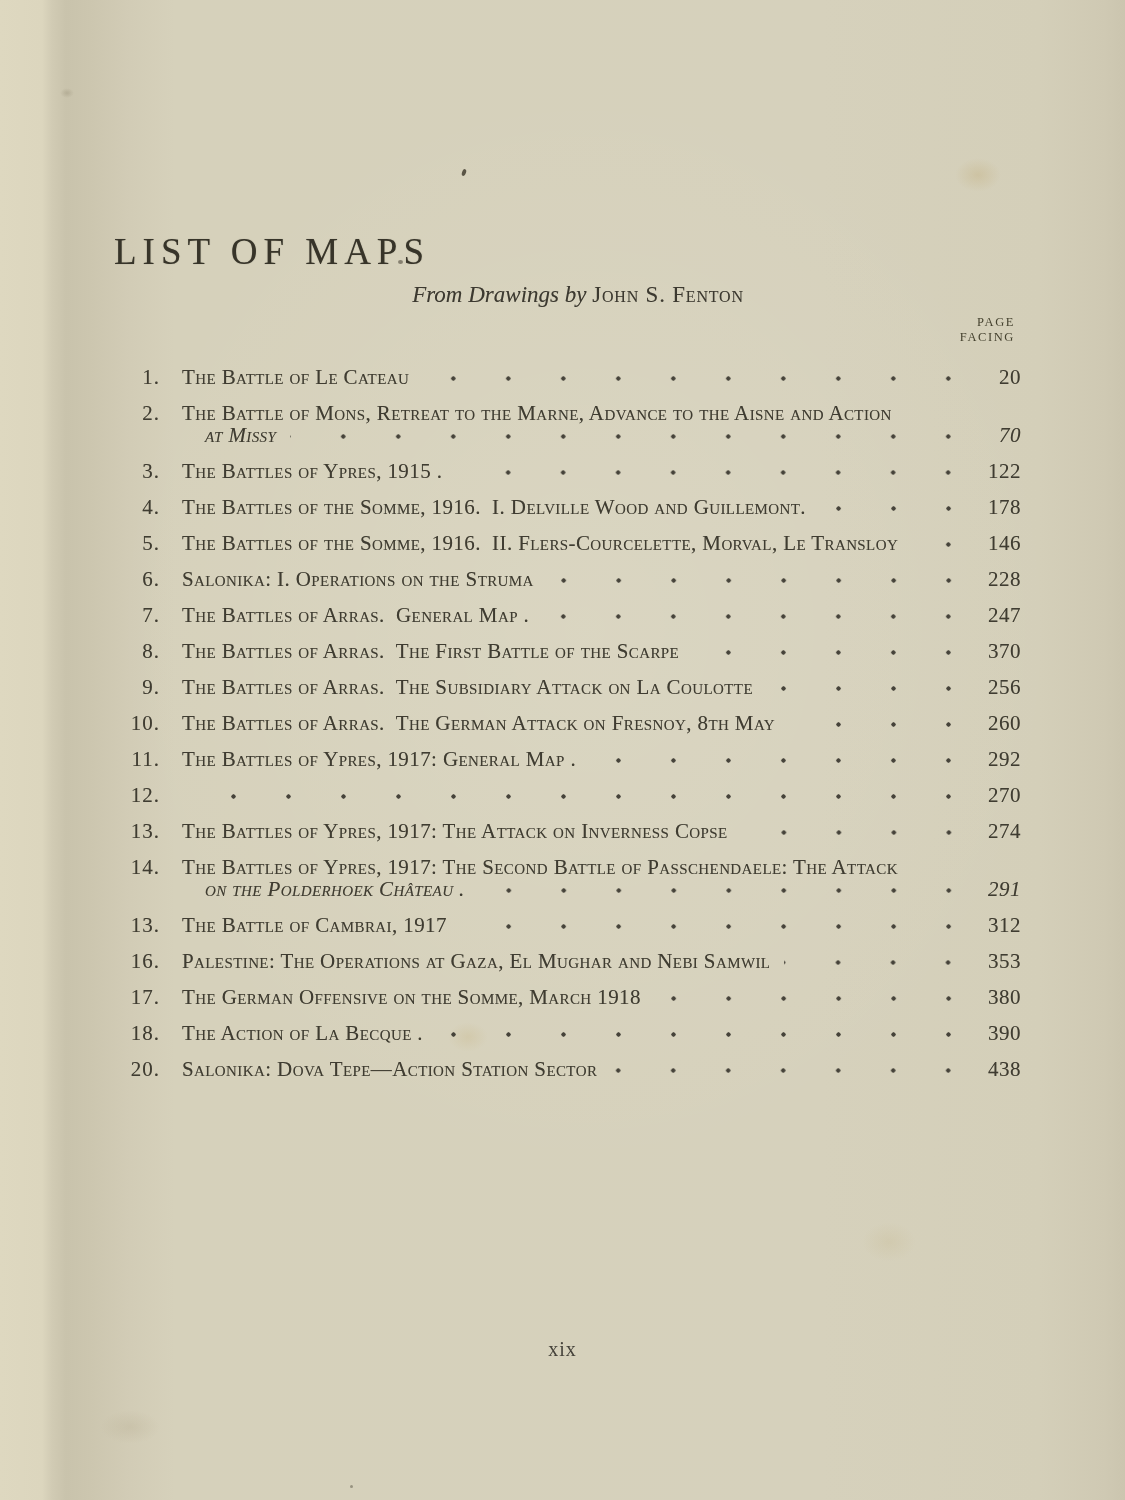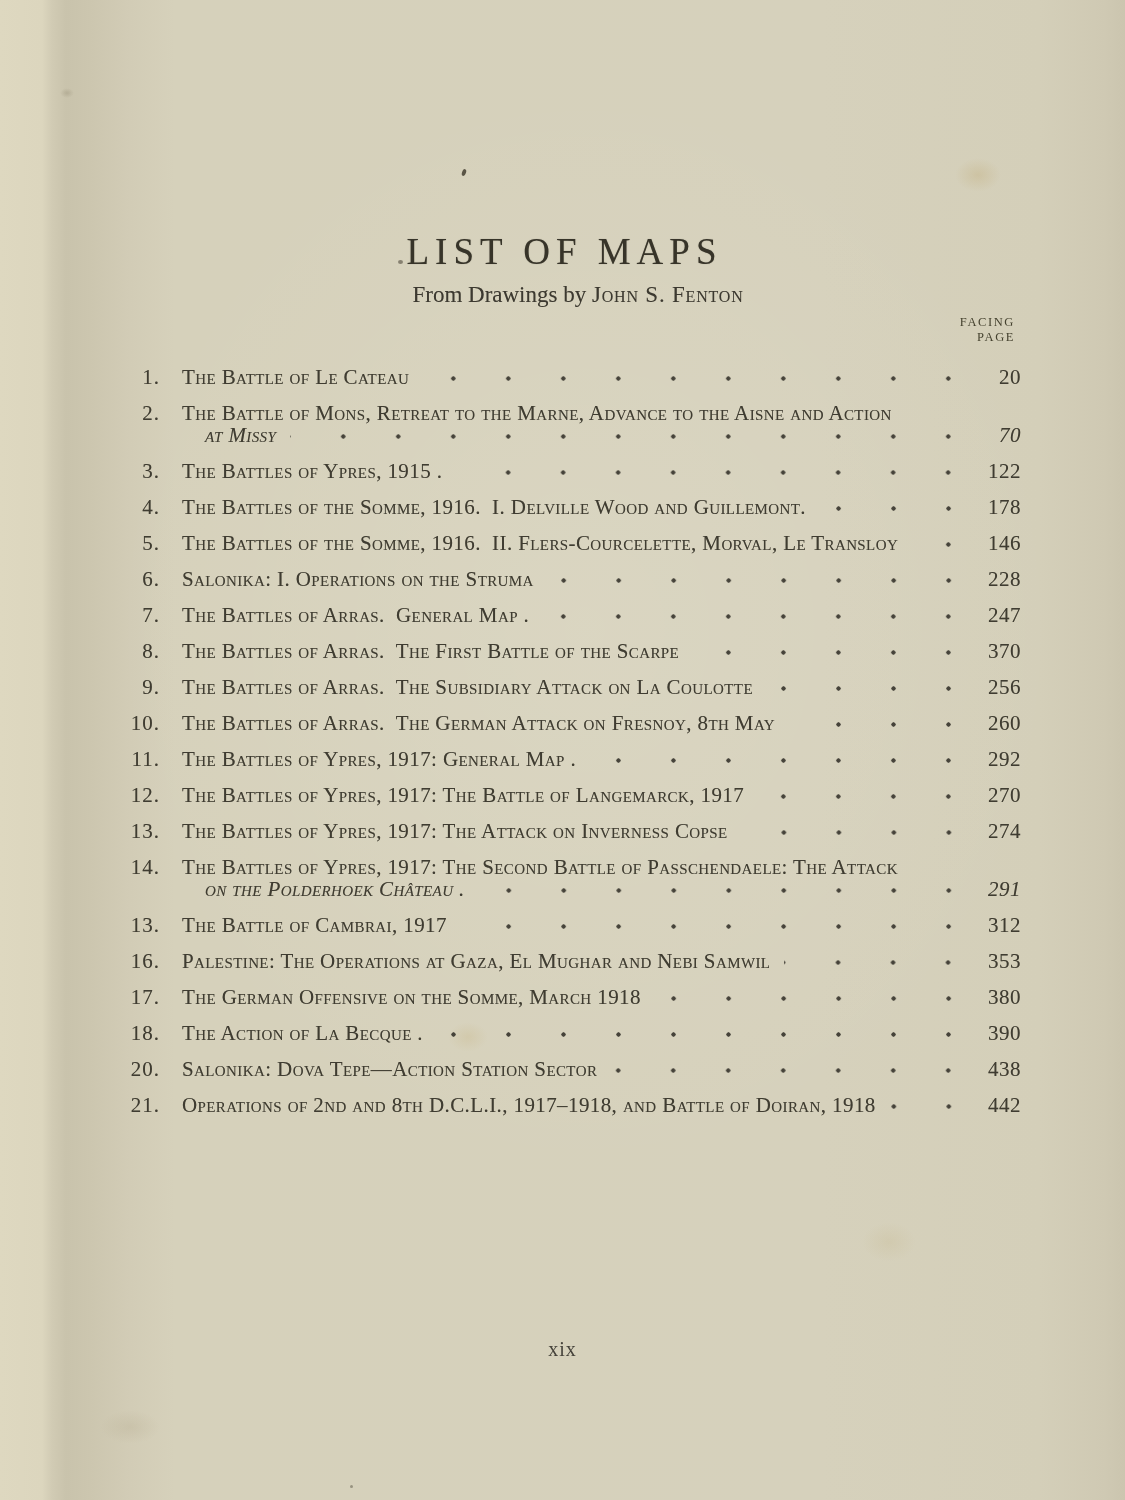--- a/index.html
+++ b/index.html
@@ -26,36 +26,36 @@
   .s5{left:100px;top:1410px;width:60px;height:34px;background:radial-gradient(ellipse,rgba(150,135,100,.14),rgba(150,135,100,0) 70%);}
   .speck{position:absolute;background:#5a5546;border-radius:50%;pointer-events:none;}
   .k1{left:462px;top:169px;width:4px;height:7px;transform:rotate(18deg);border-radius:2px/3.5px;}
   .k2{left:398px;top:260px;width:5px;height:4px;opacity:.65;}
   .k3{left:350px;top:1485px;width:3px;height:3px;opacity:.5;}
 
   .content{position:absolute;left:120px;top:0;width:901px;}
 
   h1.title{
     margin:230px 0 0 0;
-    text-align:center;
+    text-align:left;
     font-size:37px;font-weight:normal;
     letter-spacing:6px;
     color:#373429;
     transform:translateX(-6px);
     text-shadow:0 0 1px rgba(55,52,41,.35);
   }
   .subtitle{
     margin-top:9px;
     text-align:center;
     font-size:23px;
     transform:translateX(-6px);
     color:#3c3930;
     text-shadow:0 0 .6px rgba(55,52,41,.3);
   }
-  .subtitle .it{margin-left:27px;}
+  .subtitle .it{font-style:italic;margin-left:27px;}
   .subtitle .sc{font-variant:small-caps;letter-spacing:.8px;}
 
   .facing{
     margin-top:7px;
     text-align:right;
     font-size:12.5px;
     line-height:15px;
     letter-spacing:1.6px;
     color:#45422f;
     padding-right:6px;
@@ -125,22 +125,22 @@
   <div class="content">
 
     <h1 class="title">LIST OF MAPS</h1>
 
     <div class="subtitle">
       <span class="it">From Drawings by</span>
       <span class="sc">John S. Fenton</span>
     </div>
 
     <div class="facing">
+      <div>PAGE</div>
       <div>FACING</div>
-      <div>PAGE</div>
     </div>
 
     <div class="maplist">
         <div class="entry">
           <div class="line">
             <span class="num">1.</span>
             <span class="ttl">The Battle of Le Cateau</span>
             <span class="leader"></span>
             <span class="pg">20</span>
           </div>
@@ -224,21 +224,20 @@
           <div class="line">
             <span class="num">11.</span>
             <span class="ttl">The Battles of Ypres, 1917: General Map .</span>
             <span class="leader"></span>
             <span class="pg">292</span>
           </div>
         </div>
         <div class="entry">
           <div class="line">
             <span class="num">12.</span>
-            <span class="ttl">The Battles of Ypres, 1917: The Battle of Langemarck, 1917</span>
             <span class="leader"></span>
             <span class="pg">270</span>
           </div>
         </div>
         <div class="entry">
           <div class="line">
             <span class="num">13.</span>
             <span class="ttl">The Battles of Ypres, 1917: The Attack on Inverness Copse</span>
             <span class="leader"></span>
             <span class="pg">274</span>
@@ -288,27 +287,19 @@
           </div>
         </div>
         <div class="entry">
           <div class="line">
             <span class="num">20.</span>
             <span class="ttl">Salonika: Dova Tepe—Action Station Sector</span>
             <span class="leader"></span>
             <span class="pg">438</span>
           </div>
         </div>
-        <div class="entry">
-          <div class="line">
-            <span class="num">21.</span>
-            <span class="ttl">Operations of 2nd and 8th D.C.L.I., 1917–1918, and Battle of Doiran, 1918</span>
-            <span class="leader"></span>
-            <span class="pg">442</span>
-          </div>
-        </div>
       </div>
 
   </div>
 
   <div class="folio">xix</div>
 
 </div>
 
 </body></html>

